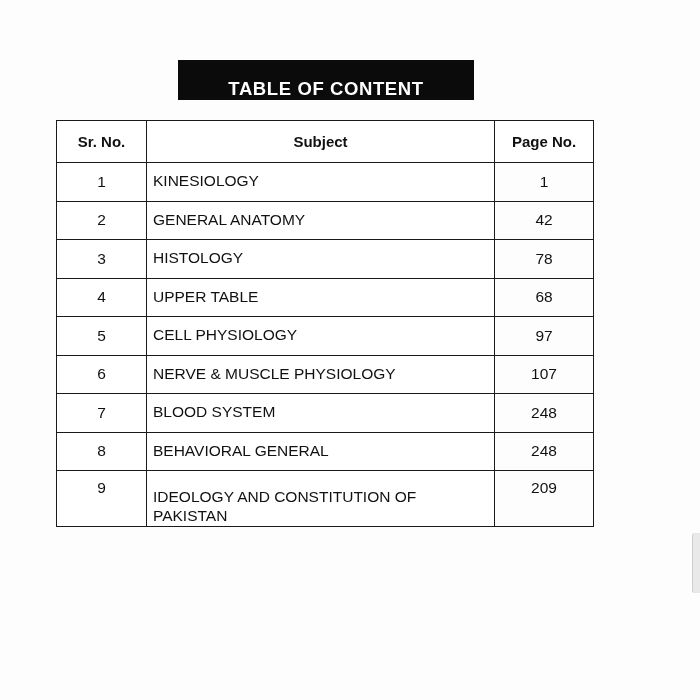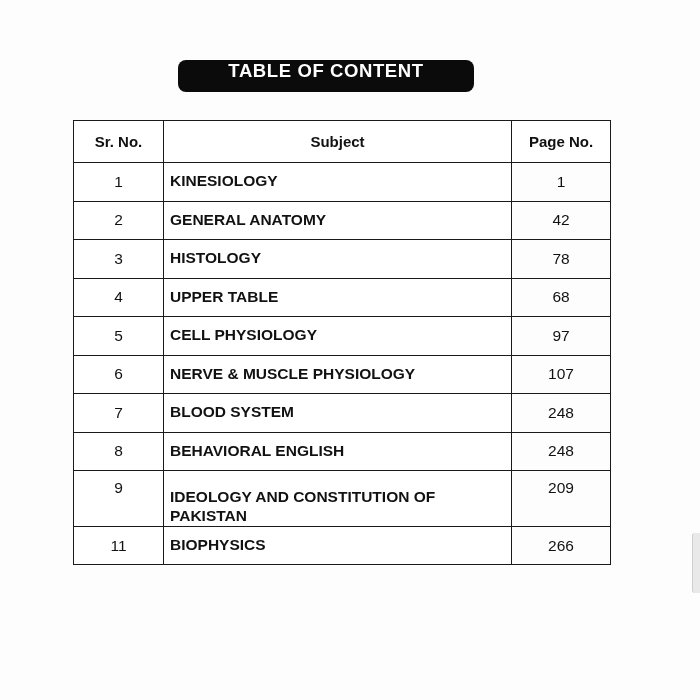--- a/index.html
+++ b/index.html
@@ -21,26 +21,25 @@
     height: 700px;
     background: #fdfdfd;
   }
 
   
   .title-banner {
     position: absolute;
     left: 178px;
     top: 60px;
     width: 296px;
-    height: 32px;
+    height: 40px;
     background: #0b0b0b;
     display: flex;
-    align-items: flex-start;
+    align-items: flex-end;
     justify-content: center;
-    border-radius: 8px;
   }
   .title-banner .title-text {
     color: #ffffff;
     font-size: 18.5px;
     font-weight: bold;
     letter-spacing: 0.6px;
     font-family: "Liberation Sans", sans-serif;
   }
 
   
@@ -48,21 +47,20 @@
     position: absolute;
     left: 56px;
     top: 120px;
     width: 537px;
   }
   table.toc {
     border-collapse: collapse;
     width: 537px;
     table-layout: fixed;
     background: #ffffff;
-    margin-left: 17px;
   }
   table.toc th, table.toc td {
     border: 1.6px solid #1a1a1a;
     font-family: "Liberation Sans", sans-serif;
     color: #111111;
   }
   table.toc thead th {
     font-size: 15px;
     font-weight: bold;
     text-align: center;
@@ -79,21 +77,20 @@
     padding: 0 6px;
   }
   td.sr {
     text-align: center;
     font-size: 14.5px;
   }
   td.subject {
     text-align: left;
     padding-left: 12px;
     line-height: 1.22;
-    font-weight: bold;
   }
   td.page {
     text-align: center;
     font-size: 14.5px;
     vertical-align: middle;
   }
   tr.tall td {
     height: 55px;
   }
   tr.tall td.sr, tr.tall td.page {
@@ -172,31 +169,26 @@
           <td class="subject">NERVE &amp; MUSCLE PHYSIOLOGY</td>
           <td class="page">107</td>
         </tr>
         <tr>
           <td class="sr">7</td>
           <td class="subject">BLOOD SYSTEM</td>
           <td class="page">248</td>
         </tr>
         <tr>
           <td class="sr">8</td>
-          <td class="subject">BEHAVIORAL ENGLISH</td>
+          <td class="subject">BEHAVIORAL GENERAL</td>
           <td class="page">248</td>
         </tr>
         <tr class="tall">
           <td class="sr">9</td>
           <td class="subject">IDEOLOGY AND CONSTITUTION OF PAKISTAN</td>
           <td class="page">209</td>
-        </tr>
-        <tr>
-          <td class="sr">11</td>
-          <td class="subject">BIOPHYSICS</td>
-          <td class="page">266</td>
         </tr>
       </tbody>
     </table>
   </div>
 
   <div class="edge-sliver"></div>
 </div>
 
 </body></html>

